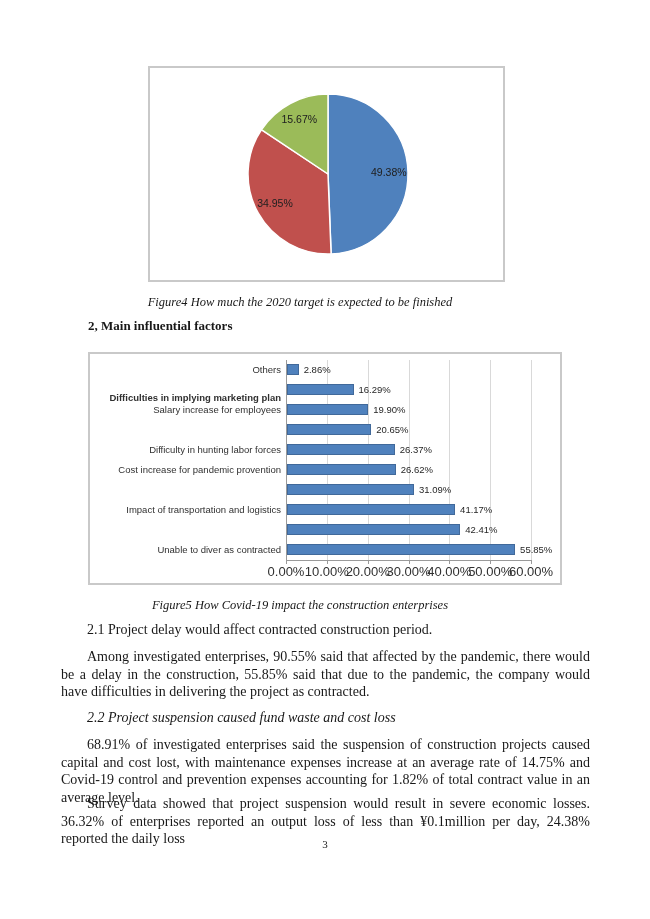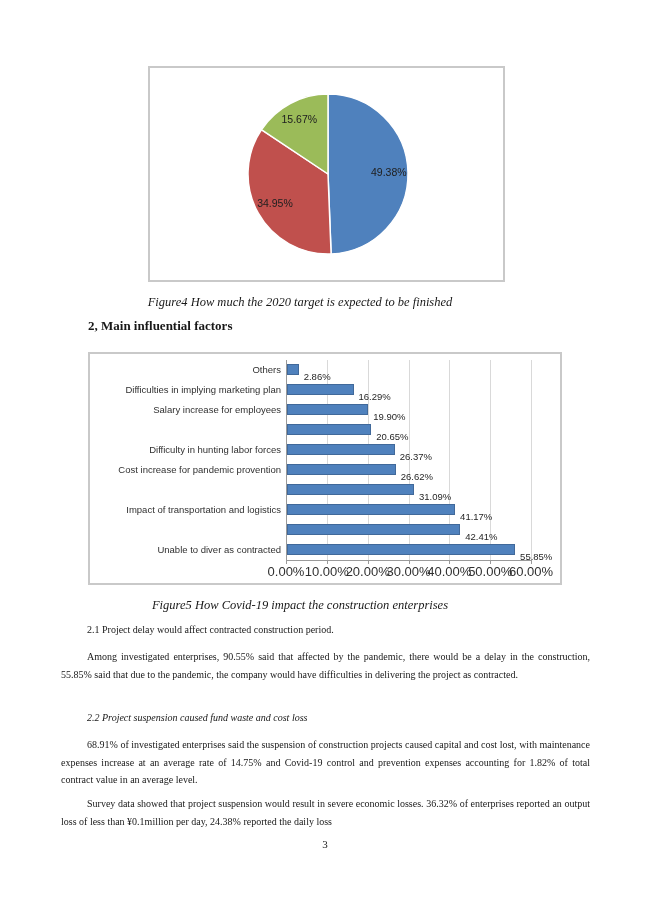--- a/index.html
+++ b/index.html
@@ -46,21 +46,21 @@
   .bar-rect {
     position:absolute; height:11px;
     background:#4f81bd;
     border:1px solid #41699a;
     box-sizing:border-box;
   }
   .val-label {
     position:absolute;
     font-family:"Liberation Sans", sans-serif;
     font-size:9.5px; color:#262626;
-    white-space:nowrap; line-height:20px; height:20px;margin-top:7px;
+    white-space:nowrap; line-height:20px; height:20px;
   }
   .tick-label {
     position:absolute;
     font-family:"Liberation Sans", sans-serif;
     font-size:13px; color:#303030;
     width:46px; text-align:center; line-height:14px;
   }
 
   
   .caption {
@@ -69,21 +69,21 @@
     font-style:italic;
     font-size:12.5px;
   }
   .section-heading {
     position:absolute; left:88px;
     font-weight:bold;
     font-size:13px;
   }
   .para {
     position:absolute; left:61px; width:529px;
-    font-size:10px;
+    font-size:14px;
     line-height:17.6px;
     text-align:justify;
     text-indent:26px;
   }
   .para.no-justify { text-align:left; }
   .page-number {
     position:absolute; left:0; width:650px;
     text-align:center;
     font-size:11px;
   }
@@ -128,21 +128,21 @@
         <div class="gridline" style="left:400.2px; top:6px; height:200px;"></div>
         <div class="tickmark" style="left:400.2px; top:206px;"></div>
         <div class="tick-label" style="left:377.2px; top:211px;">50.00%</div>
         <div class="gridline" style="left:441.0px; top:6px; height:200px;"></div>
         <div class="tickmark" style="left:441.0px; top:206px;"></div>
         <div class="tick-label" style="left:418.0px; top:211px;">60.00%</div>
         <div class="axis-h" style="left:196px; top:206px; width:245px;"></div>
         <div class="cat-label" style="left:0; top:6px; width:191px;">Others</div>
         <div class="bar-rect" style="left:197px; top:10px; width:11.7px;"></div>
         <div class="val-label" style="left:213.7px; top:6px;">2.86%</div>
-        <div class="cat-label" style="left:0; top:26px; width:191px;">Difficulties in implying marketing plan</div>
+        <div class="cat-label" style="left:0; top:34px; width:191px;font-weight:bold;">Difficulties in implying marketing plan</div>
         <div class="bar-rect" style="left:197px; top:30px; width:66.5px;"></div>
         <div class="val-label" style="left:268.5px; top:26px;">16.29%</div>
         <div class="cat-label" style="left:0; top:46px; width:191px;">Salary increase for employees</div>
         <div class="bar-rect" style="left:197px; top:50px; width:81.3px;"></div>
         <div class="val-label" style="left:283.3px; top:46px;">19.90%</div>
         <div class="bar-rect" style="left:197px; top:70px; width:84.3px;"></div>
         <div class="val-label" style="left:286.3px; top:66px;">20.65%</div>
         <div class="cat-label" style="left:0; top:86px; width:191px;">Difficulty in hunting labor forces</div>
         <div class="bar-rect" style="left:197px; top:90px; width:107.7px;"></div>
         <div class="val-label" style="left:309.7px; top:86px;">26.37%</div>

